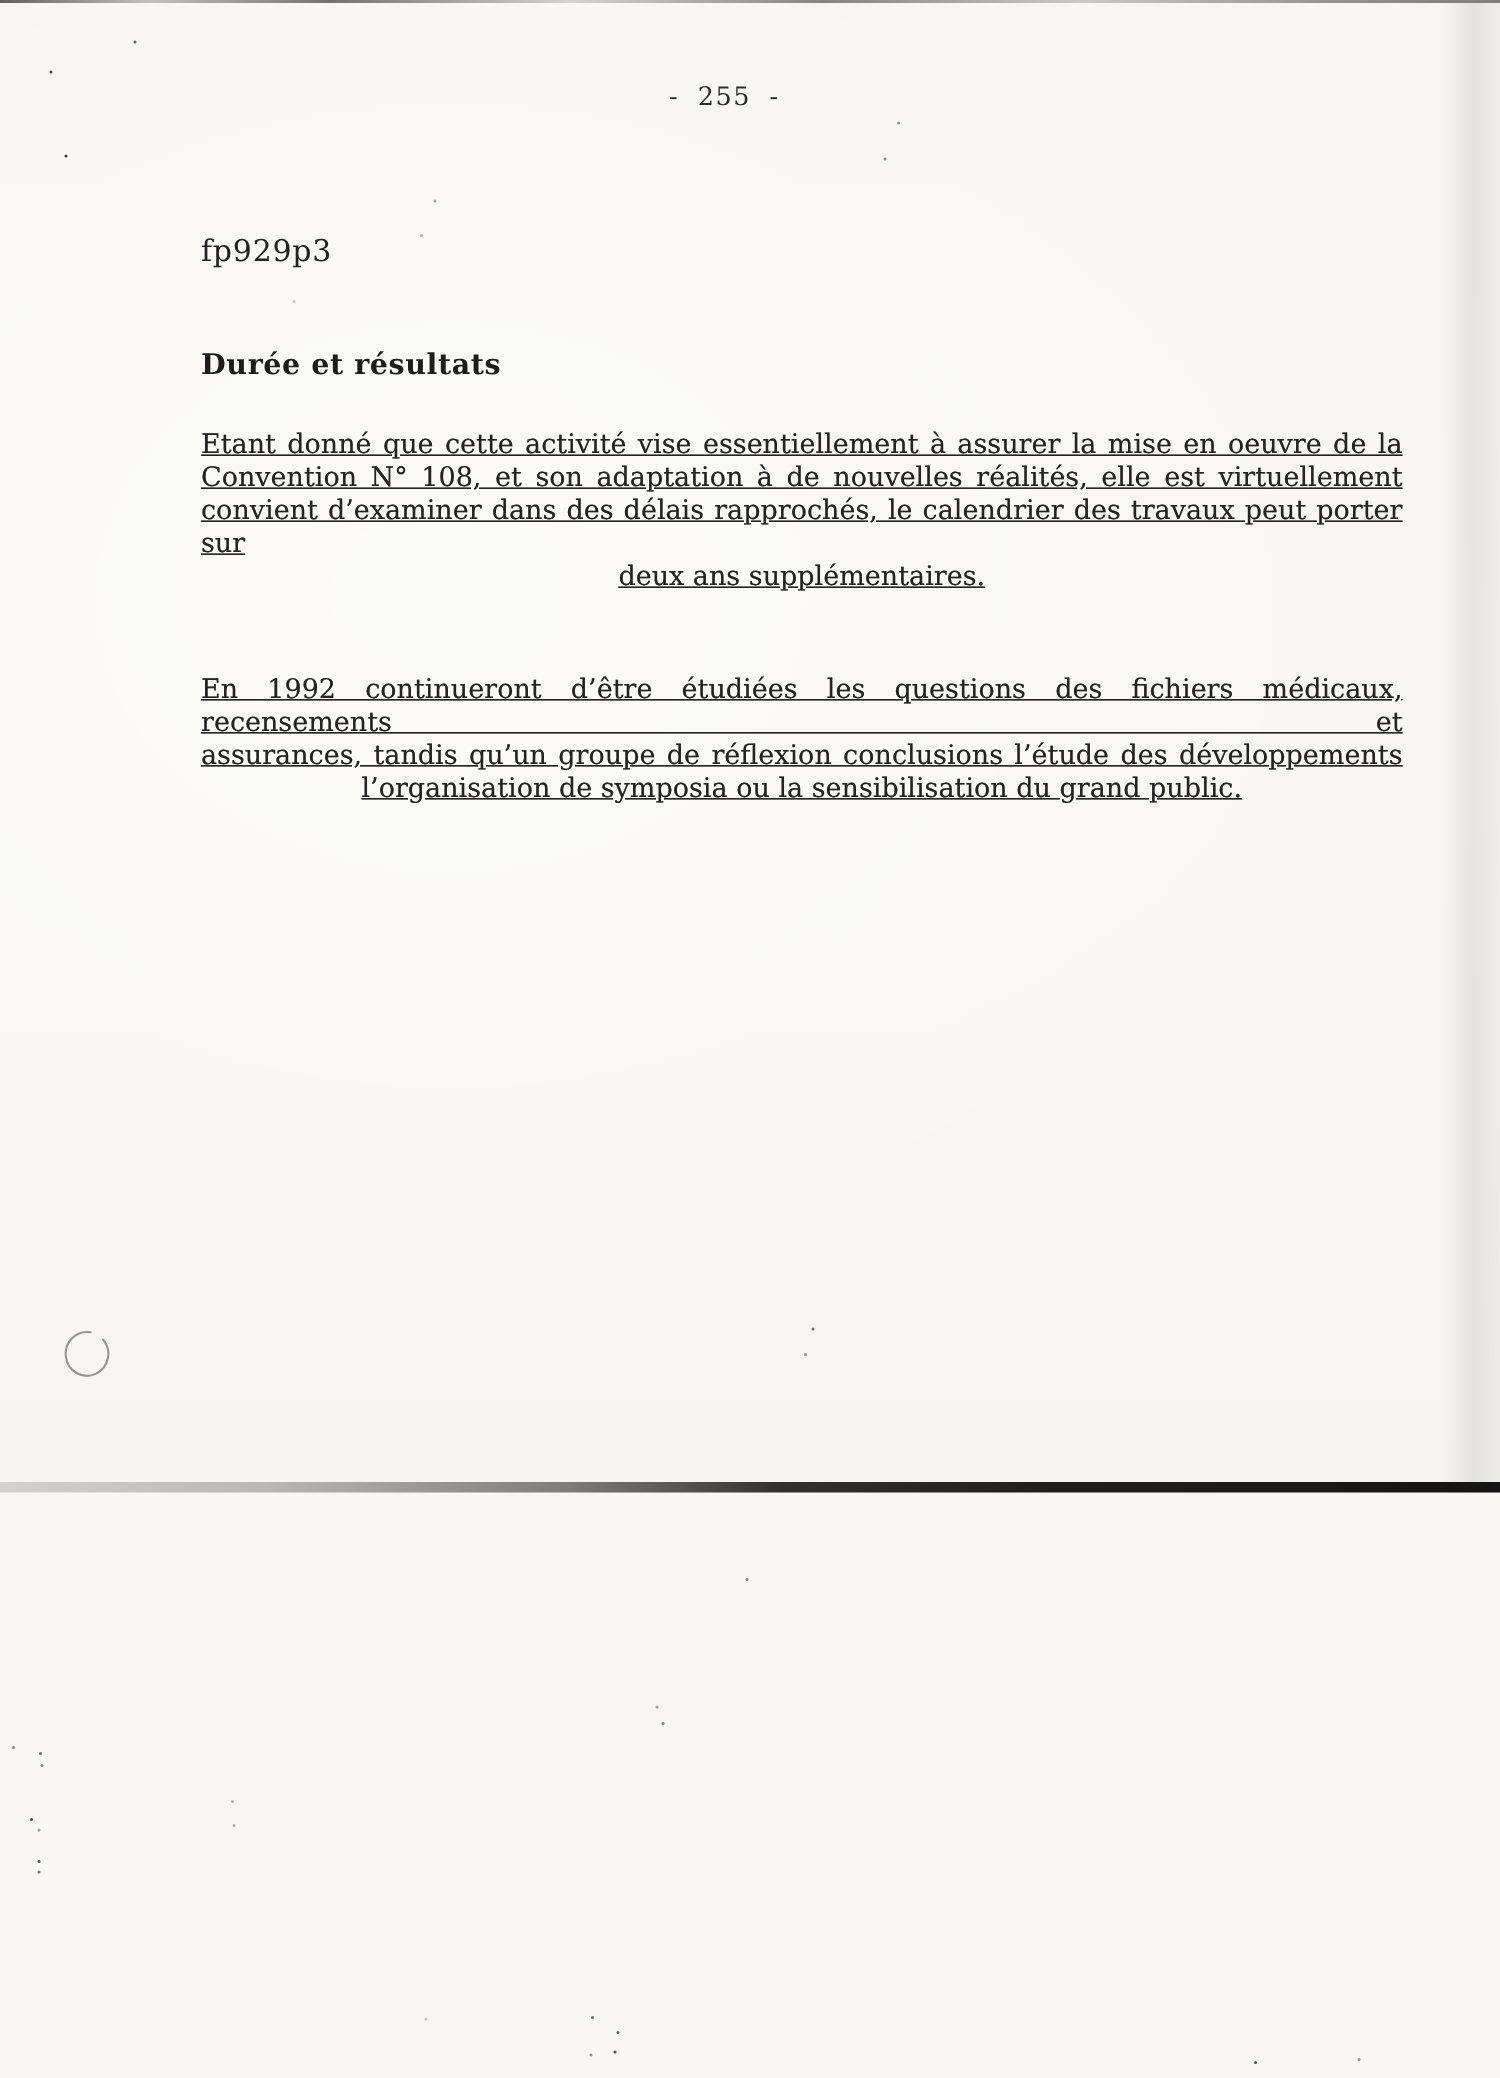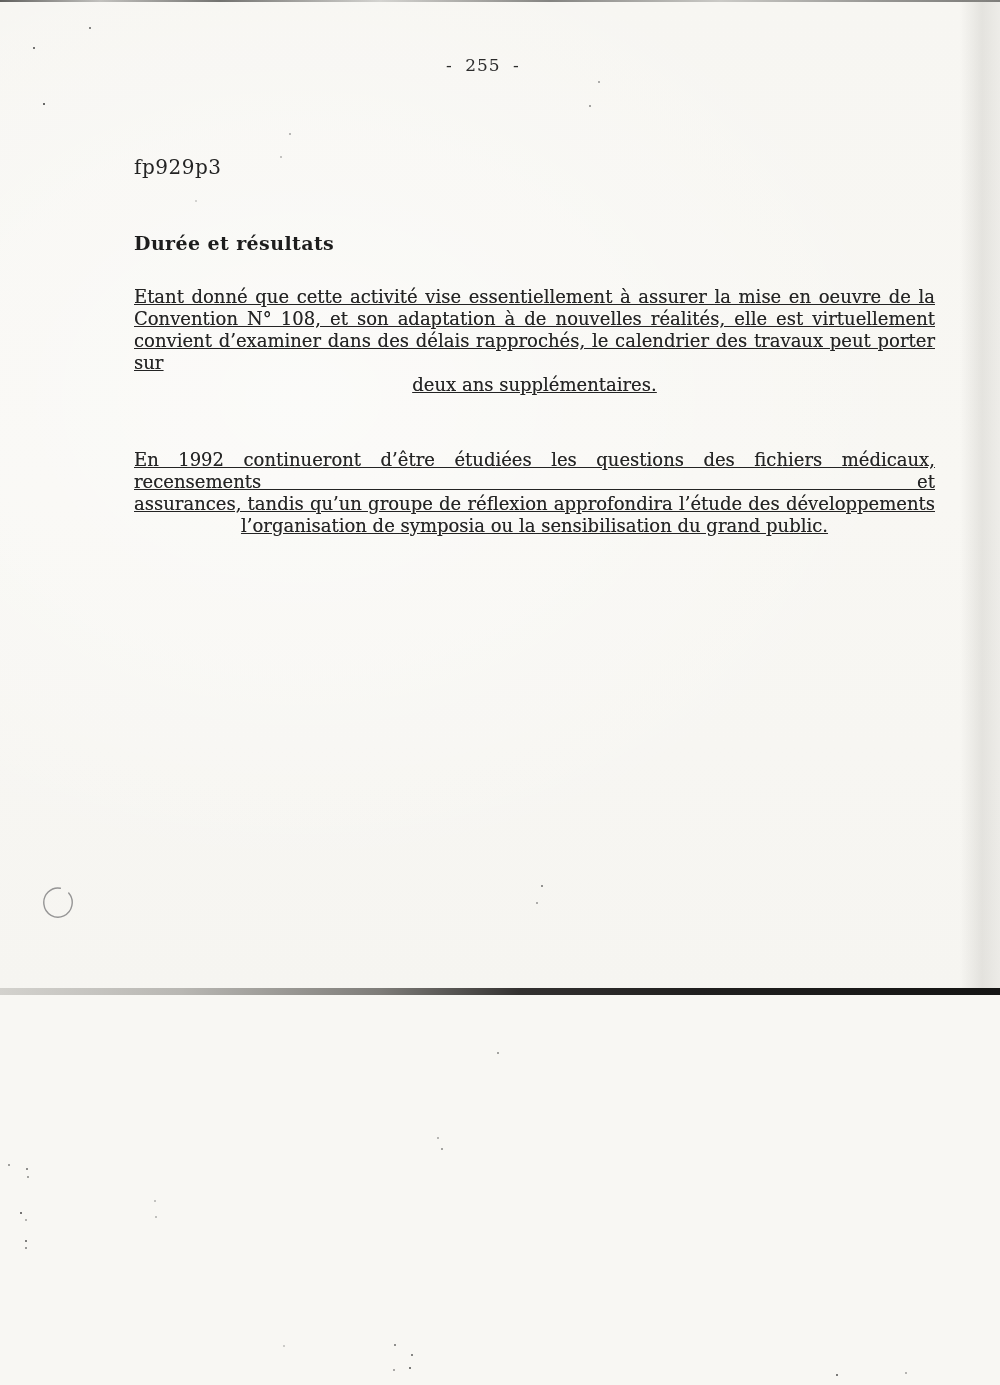--- a/index.html
+++ b/index.html
@@ -113,21 +113,21 @@
 
   <div class="para para-1">
     <div class="jline">Etant donné que cette activité vise essentiellement à assurer la mise en oeuvre de la</div>
     <div class="jline">Convention N° 108, et son adaptation à de nouvelles réalités, elle est virtuellement</div>
     <div class="jline">convient d’examiner dans des délais rapprochés, le calendrier des travaux peut porter sur</div>
     <div class="lline">deux ans supplémentaires.</div>
   </div>
 
   <div class="para para-2">
     <div class="jline">En 1992 continueront d’être étudiées les questions des fichiers médicaux, recensements et</div>
-    <div class="jline">assurances, tandis qu’un groupe de réflexion approfondira l’étude des développements</div>
+    <div class="jline">assurances, tandis qu’un groupe de réflexion conclusions l’étude des développements</div>
     <div class="lline">l’organisation de symposia ou la sensibilisation du grand public.</div>
   </div>
 
   <svg class="circle-mark" width="34" height="34" viewBox="0 0 34 34">
     <path d="M19.4 3.2 A14.2 14.6 0 1 0 27.7 8.0" fill="none" stroke="rgba(70,70,72,0.55)" stroke-width="1.4" stroke-linecap="round"></path>
   </svg>
 
   <div class="speckles"></div>
 
 </div>

